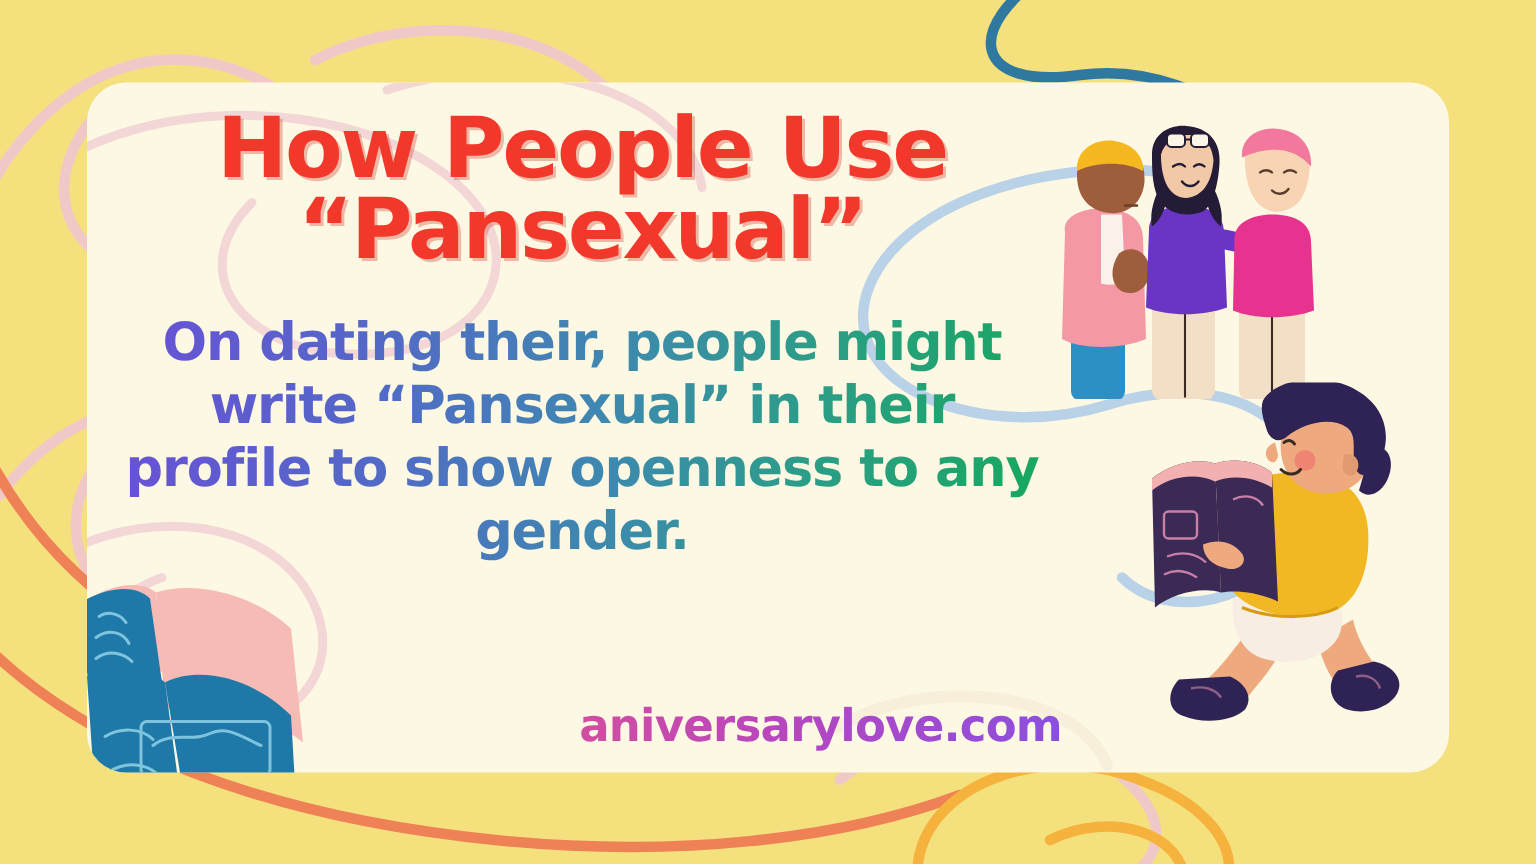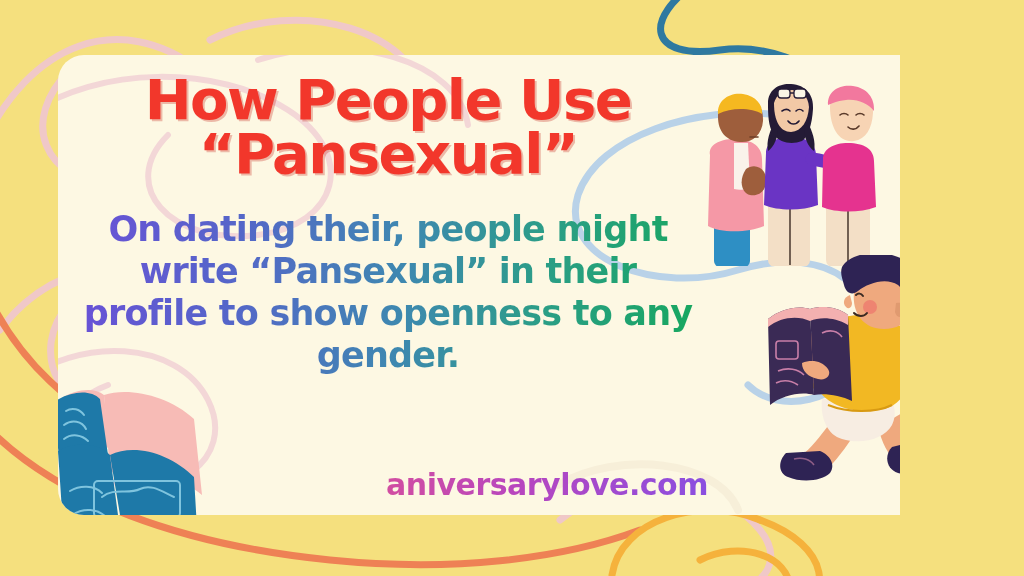--- a/index.html
+++ b/index.html
@@ -8,21 +8,21 @@
   }
   body {
     width: 1024px;
     height: 576px;
     overflow: hidden;
     font-family: "DejaVu Sans", sans-serif;
     background: #F5E07E;
   }
   .poster {
     position: relative;
-    width: 900px;
+    width: 1024px;
     height: 576px;
     background: #F5E07E;
     overflow: hidden;
   }
   .bg-decor {
     position: absolute;
     inset: 0;
     width: 1024px;
     height: 576px;
     pointer-events: none;

